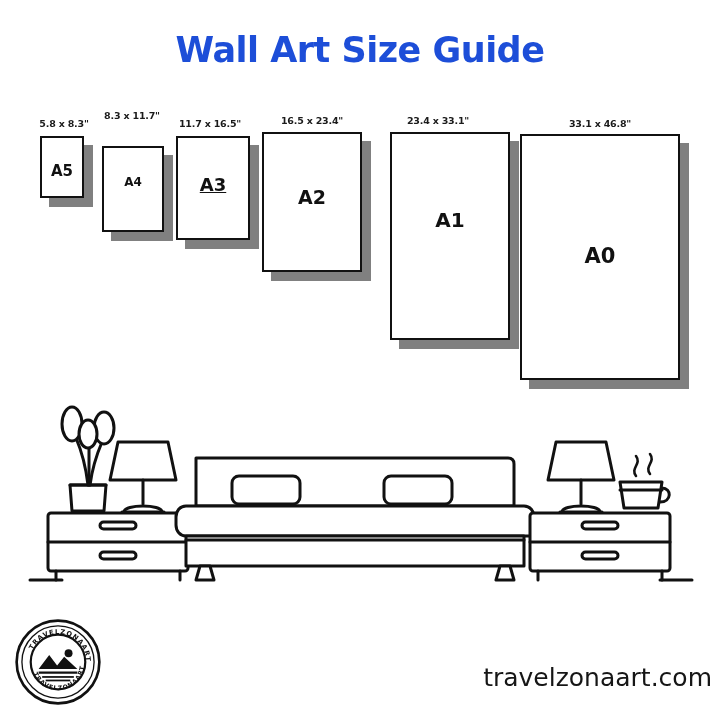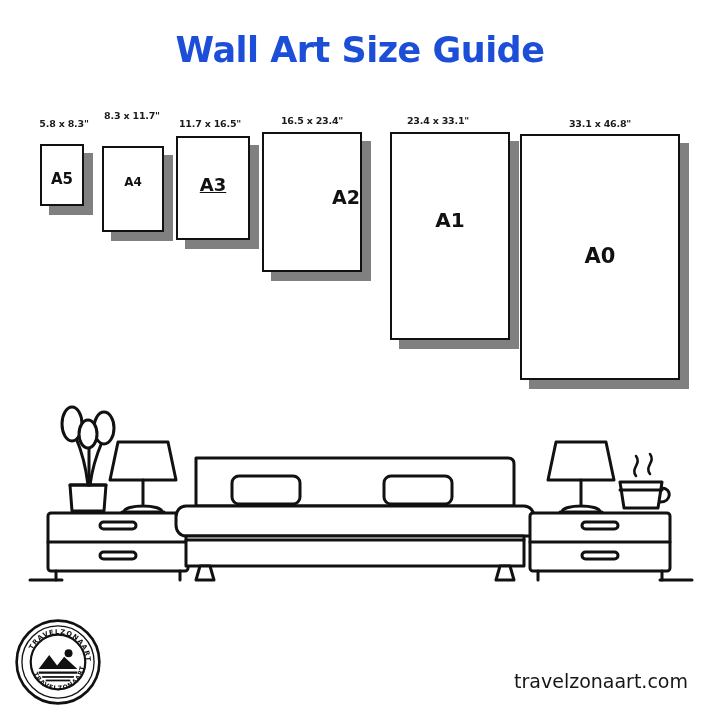--- a/index.html
+++ b/index.html
@@ -78,23 +78,23 @@
     position: absolute;
     left: 0;
     top: 380px;
     width: 720px;
     height: 230px;
   }
 
   
   .site-url {
     position: absolute;
-    right: 32px;
+    right: 8px;
     bottom: 28px;
-    font-size: 19px;
+    font-size: 25px;
     color: #161616;
     font-family: "DejaVu Sans", sans-serif;
     letter-spacing: 0px;
   }
   #logo {
     position: absolute;
     left: 14px;
     bottom: 14px;
     width: 88px;
     height: 88px;
@@ -104,21 +104,21 @@
 <body>
 
 <div id="page">
 
   <div class="title">Wall Art Size Guide</div>
 
   <div id="frames">
 
     <div class="frame-wrap">
       <div class="frame-label-dim" style="left: 36px; top: 118px; width: 56px;">5.8 x 8.3"</div>
-      <div class="frame-box" style="left: 40px; top: 136px; width: 44px; height: 62px; margin-top: 8px;">
+      <div class="frame-box" style="left: 40px; top: 136px; width: 44px; height: 62px;">
         <div class="frame-name" style="top: 24px; font-size: 15px;">A5</div>
       </div>
     </div>
 
     <div class="frame-wrap">
       <div class="frame-label-dim" style="left: 96px; top: 110px; width: 72px;">8.3 x 11.7"</div>
       <div class="frame-box" style="left: 102px; top: 146px; width: 62px; height: 86px;">
         <div class="frame-name" style="top: 27px; font-size: 12px;">A4</div>
       </div>
     </div>
@@ -126,21 +126,21 @@
     <div class="frame-wrap">
       <div class="frame-label-dim" style="left: 170px; top: 118px; width: 80px;">11.7 x 16.5"</div>
       <div class="frame-box" style="left: 176px; top: 136px; width: 74px; height: 104px;">
         <div class="frame-name" style="top: 36px; font-size: 18px; text-decoration: underline;">A3</div>
       </div>
     </div>
 
     <div class="frame-wrap">
       <div class="frame-label-dim" style="left: 262px; top: 115px; width: 100px;">16.5 x 23.4"</div>
       <div class="frame-box" style="left: 262px; top: 132px; width: 100px; height: 140px;">
-        <div class="frame-name" style="top: 52px; font-size: 19px; text-align: right;">A2</div>
+        <div class="frame-name" style="top: 52px; font-size: 19px;">A2</div>
       </div>
     </div>
 
     <div class="frame-wrap">
       <div class="frame-label-dim" style="left: 378px; top: 115px; width: 120px;">23.4 x 33.1"</div>
       <div class="frame-box" style="left: 390px; top: 132px; width: 120px; height: 208px;">
         <div class="frame-name" style="top: 74px; font-size: 20px;">A1</div>
       </div>
     </div>
 

